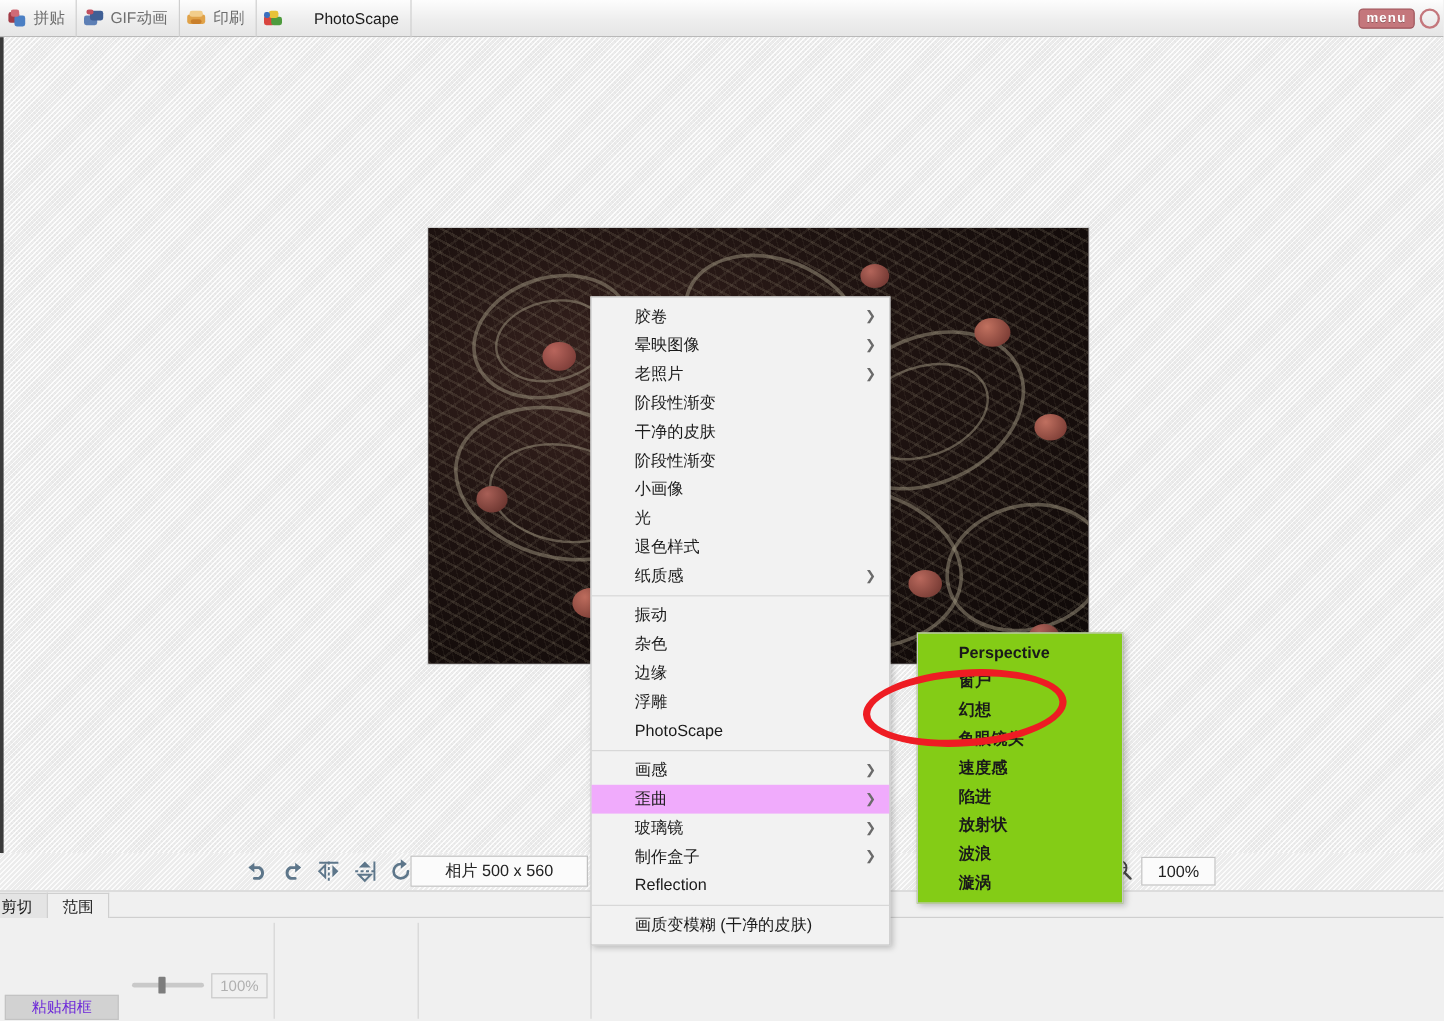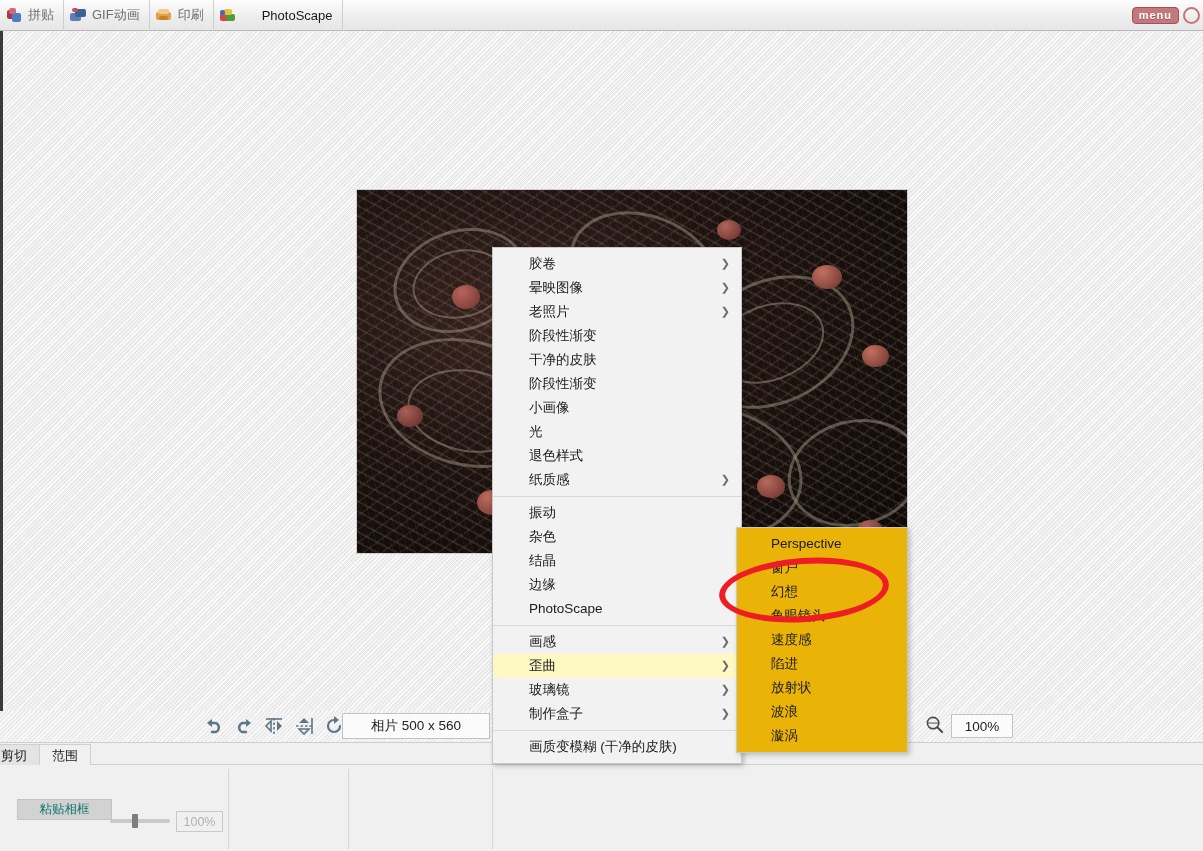--- a/index.html
+++ b/index.html
@@ -61,33 +61,34 @@
 
   
   #ctxmenu{
     position:absolute;left:492px;top:247px;width:250px;
     background:#f2f2f2;border:1px solid #c8c8c8;
     box-shadow:2px 2px 5px rgba(0,0,0,.22);
     padding:4px 0;box-sizing:border-box;
     z-index:30;
   }
   #submenu{
-    position:absolute;left:736px;top:527px;width:172px;
-    background:#eab308;border:1px solid #c8c8c8;
+    position:absolute;left:764px;top:527px;width:172px;
+    background:#84cc16;border:1px solid #c8c8c8;
     box-shadow:2px 2px 5px rgba(0,0,0,.22);
     padding:4px 0;box-sizing:border-box;
     z-index:31;
+    font-weight:bold;
   }
   .mi{
     position:relative;height:24px;line-height:24px;
     padding:0 12px 0 36px;font-size:13.5px;color:#1a1a1a;
     white-space:nowrap;cursor:default;
   }
   #submenu .mi{padding-left:34px;}
-  .mi.sel{background:#fef9c3;}
+  .mi.sel{background:#f0abfc;}
   .mi .arrow{
     position:absolute;right:11px;top:0;height:24px;line-height:24px;
     font-size:11px;color:#6b6b6b;font-family:"DejaVu Sans",sans-serif;
   }
   .msep{height:1px;background:#d8d8d8;margin:4px 0;}
 
   
   #redring{
     position:absolute;left:719px;top:558px;width:158px;height:52px;
     border:6px solid #ee1c23;border-radius:50%;
@@ -129,24 +130,24 @@
     height:21px;line-height:21px;padding:0 12px;font-size:13px;color:#1a1a1a;
     border:1px solid #cfcfcf;border-bottom:none;background:#e4e4e4;cursor:pointer;
     margin-right:-1px;box-sizing:border-box;
   }
   #btabs .bt.active{background:#f0f0f0;}
   #btabs .bt.clipped{margin-left:-18px;padding-left:18px;}
   #btabline{position:absolute;left:0;top:21px;width:1203px;height:1px;background:#cfcfcf;}
 
   #panelA{position:absolute;left:0;top:26px;width:196px;height:80px;}
   #pastebtn{
-    position:absolute;left:4px;top:30px;width:95px;height:21px;
+    position:absolute;left:4px;top:60px;width:95px;height:21px;
     background:#d2d2d2;border:1px solid #c3c3c3;box-sizing:border-box;
     display:flex;align-items:center;justify-content:center;
-    color:#0f766e;font-size:12.5px;margin-left:13px;
+    color:#6d28d9;font-size:12.5px;
   }
   #slider{position:absolute;left:110px;top:50px;width:60px;height:4px;background:#c9c9c9;border-radius:2px;}
   #sliderknob{position:absolute;left:22px;top:-5px;width:6px;height:14px;background:#7d7d7d;border-radius:1px;}
   #pctbox{
     position:absolute;left:176px;top:42px;width:47px;height:21px;
     background:#f0f0f0;border:1px solid #c9c9c9;box-sizing:border-box;
     display:flex;align-items:center;justify-content:center;
     color:#b0b0b0;font-size:12.5px;
   }
 
@@ -272,24 +273,24 @@
 
   <div class="msep"></div>
 
   <div class="mi">
     <span>振动</span>
   </div>
   <div class="mi">
     <span>杂色</span>
   </div>
   <div class="mi">
-    <span>结晶</span>
-  </div>
-  <div class="mi">
     <span>边缘</span>
+  </div>
+  <div class="mi">
+    <span>浮雕</span>
   </div>
   <div class="mi">
     <span>PhotoScape</span>
   </div>
 
   <div class="msep"></div>
 
   <div class="mi">
     <span>画感</span>
     <span class="arrow">❯</span>
@@ -298,20 +299,23 @@
     <span>歪曲</span>
     <span class="arrow">❯</span>
   </div>
   <div class="mi">
     <span>玻璃镜</span>
     <span class="arrow">❯</span>
   </div>
   <div class="mi">
     <span>制作盒子</span>
     <span class="arrow">❯</span>
+  </div>
+  <div class="mi">
+    <span>Reflection</span>
   </div>
 
   <div class="msep"></div>
 
   <div class="mi">
     <span>画质变模糊 (干净的皮肤)</span>
   </div>
 </div>
 
 <div id="submenu">

